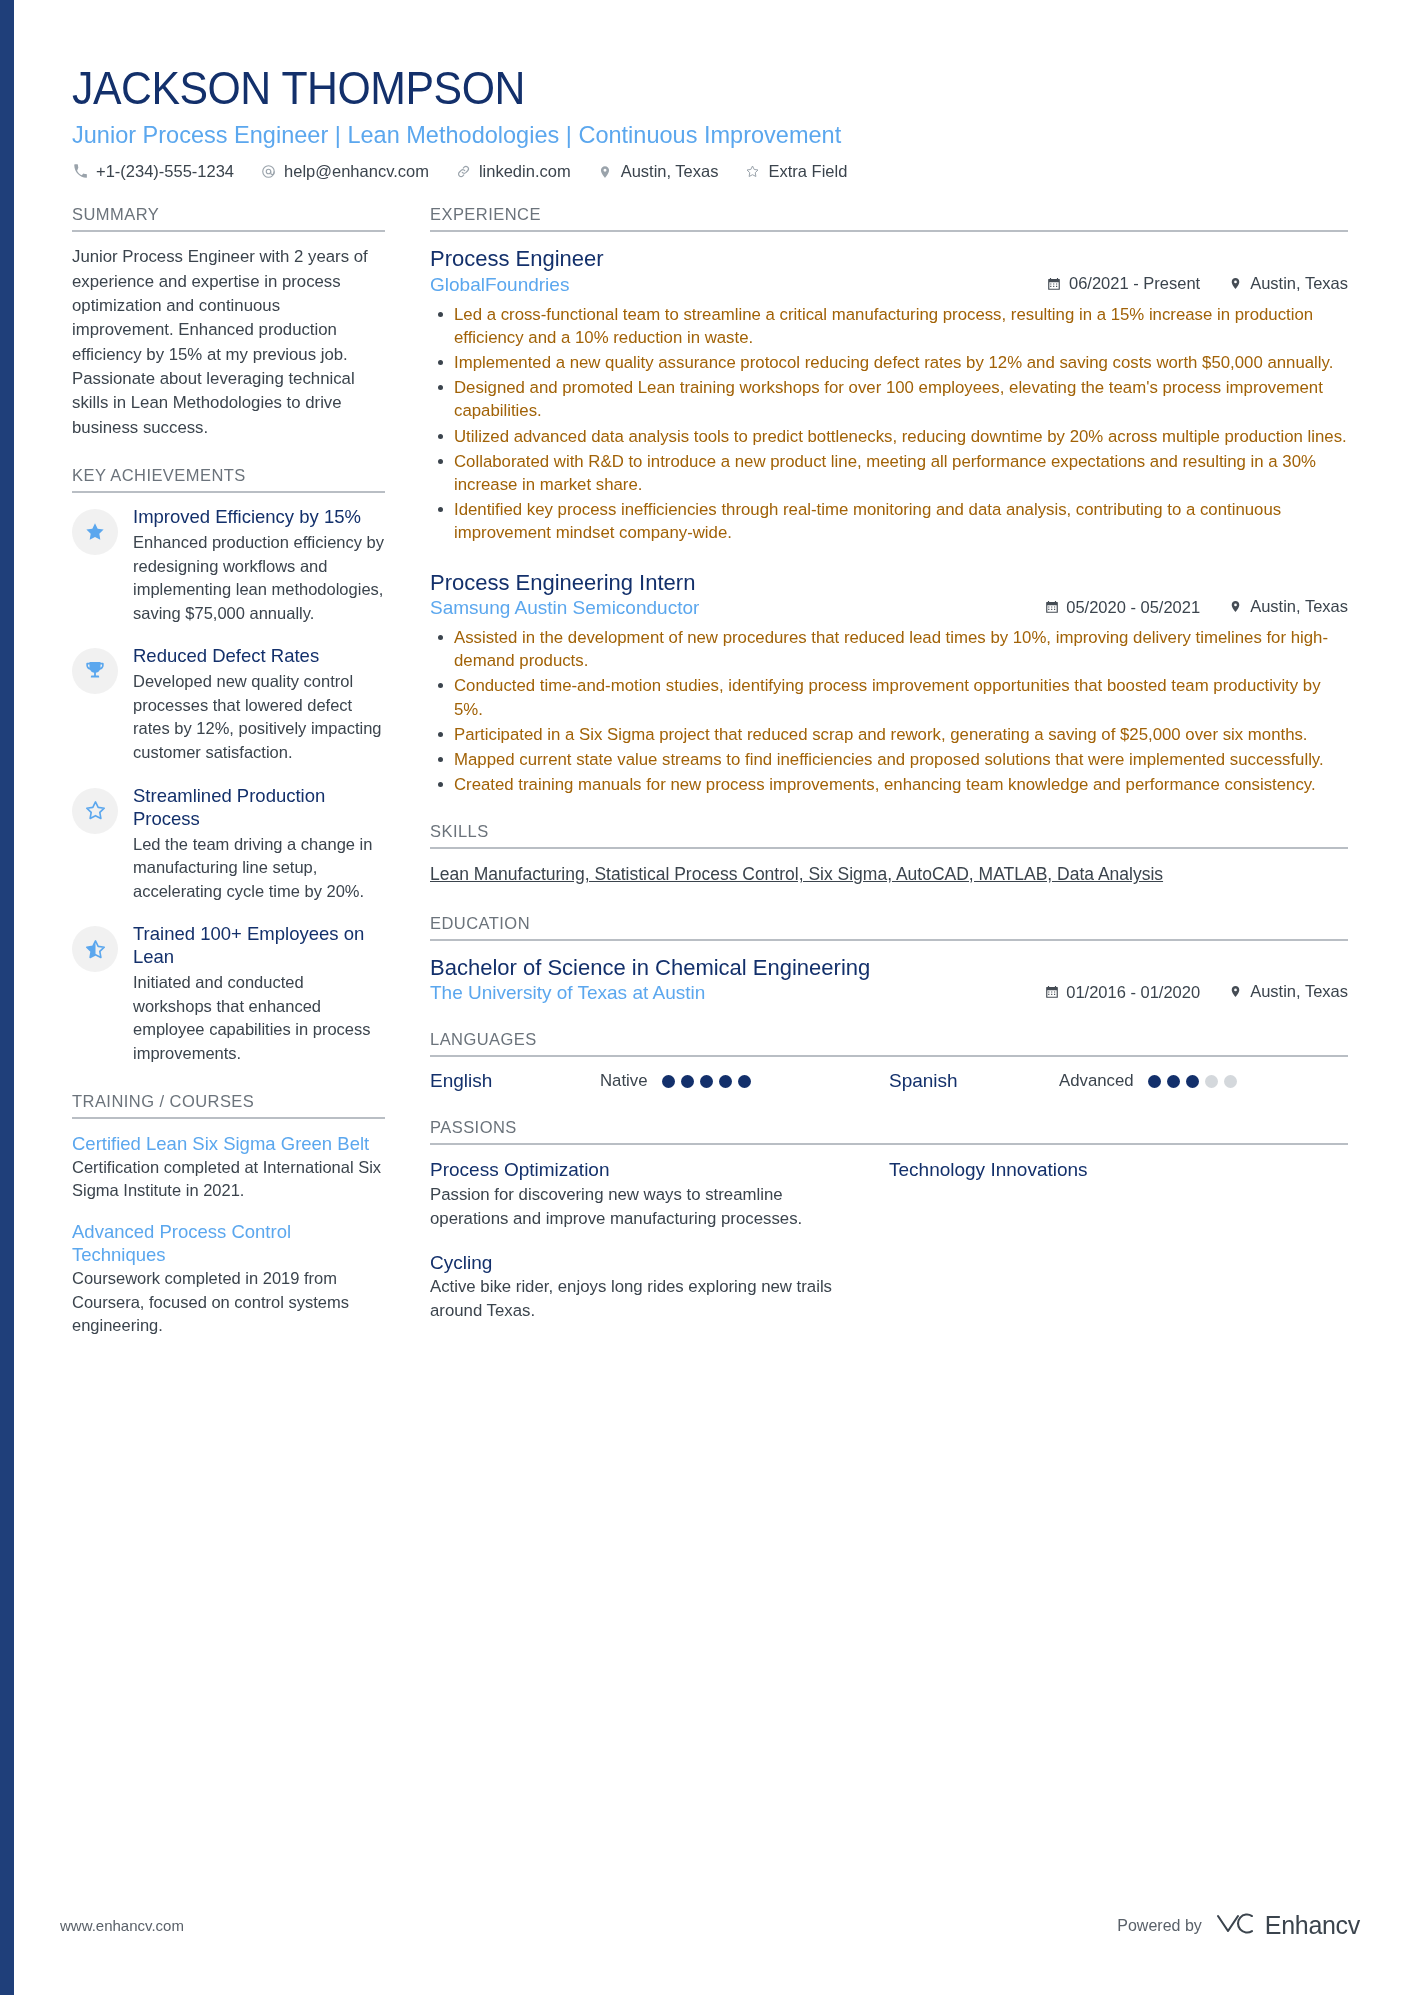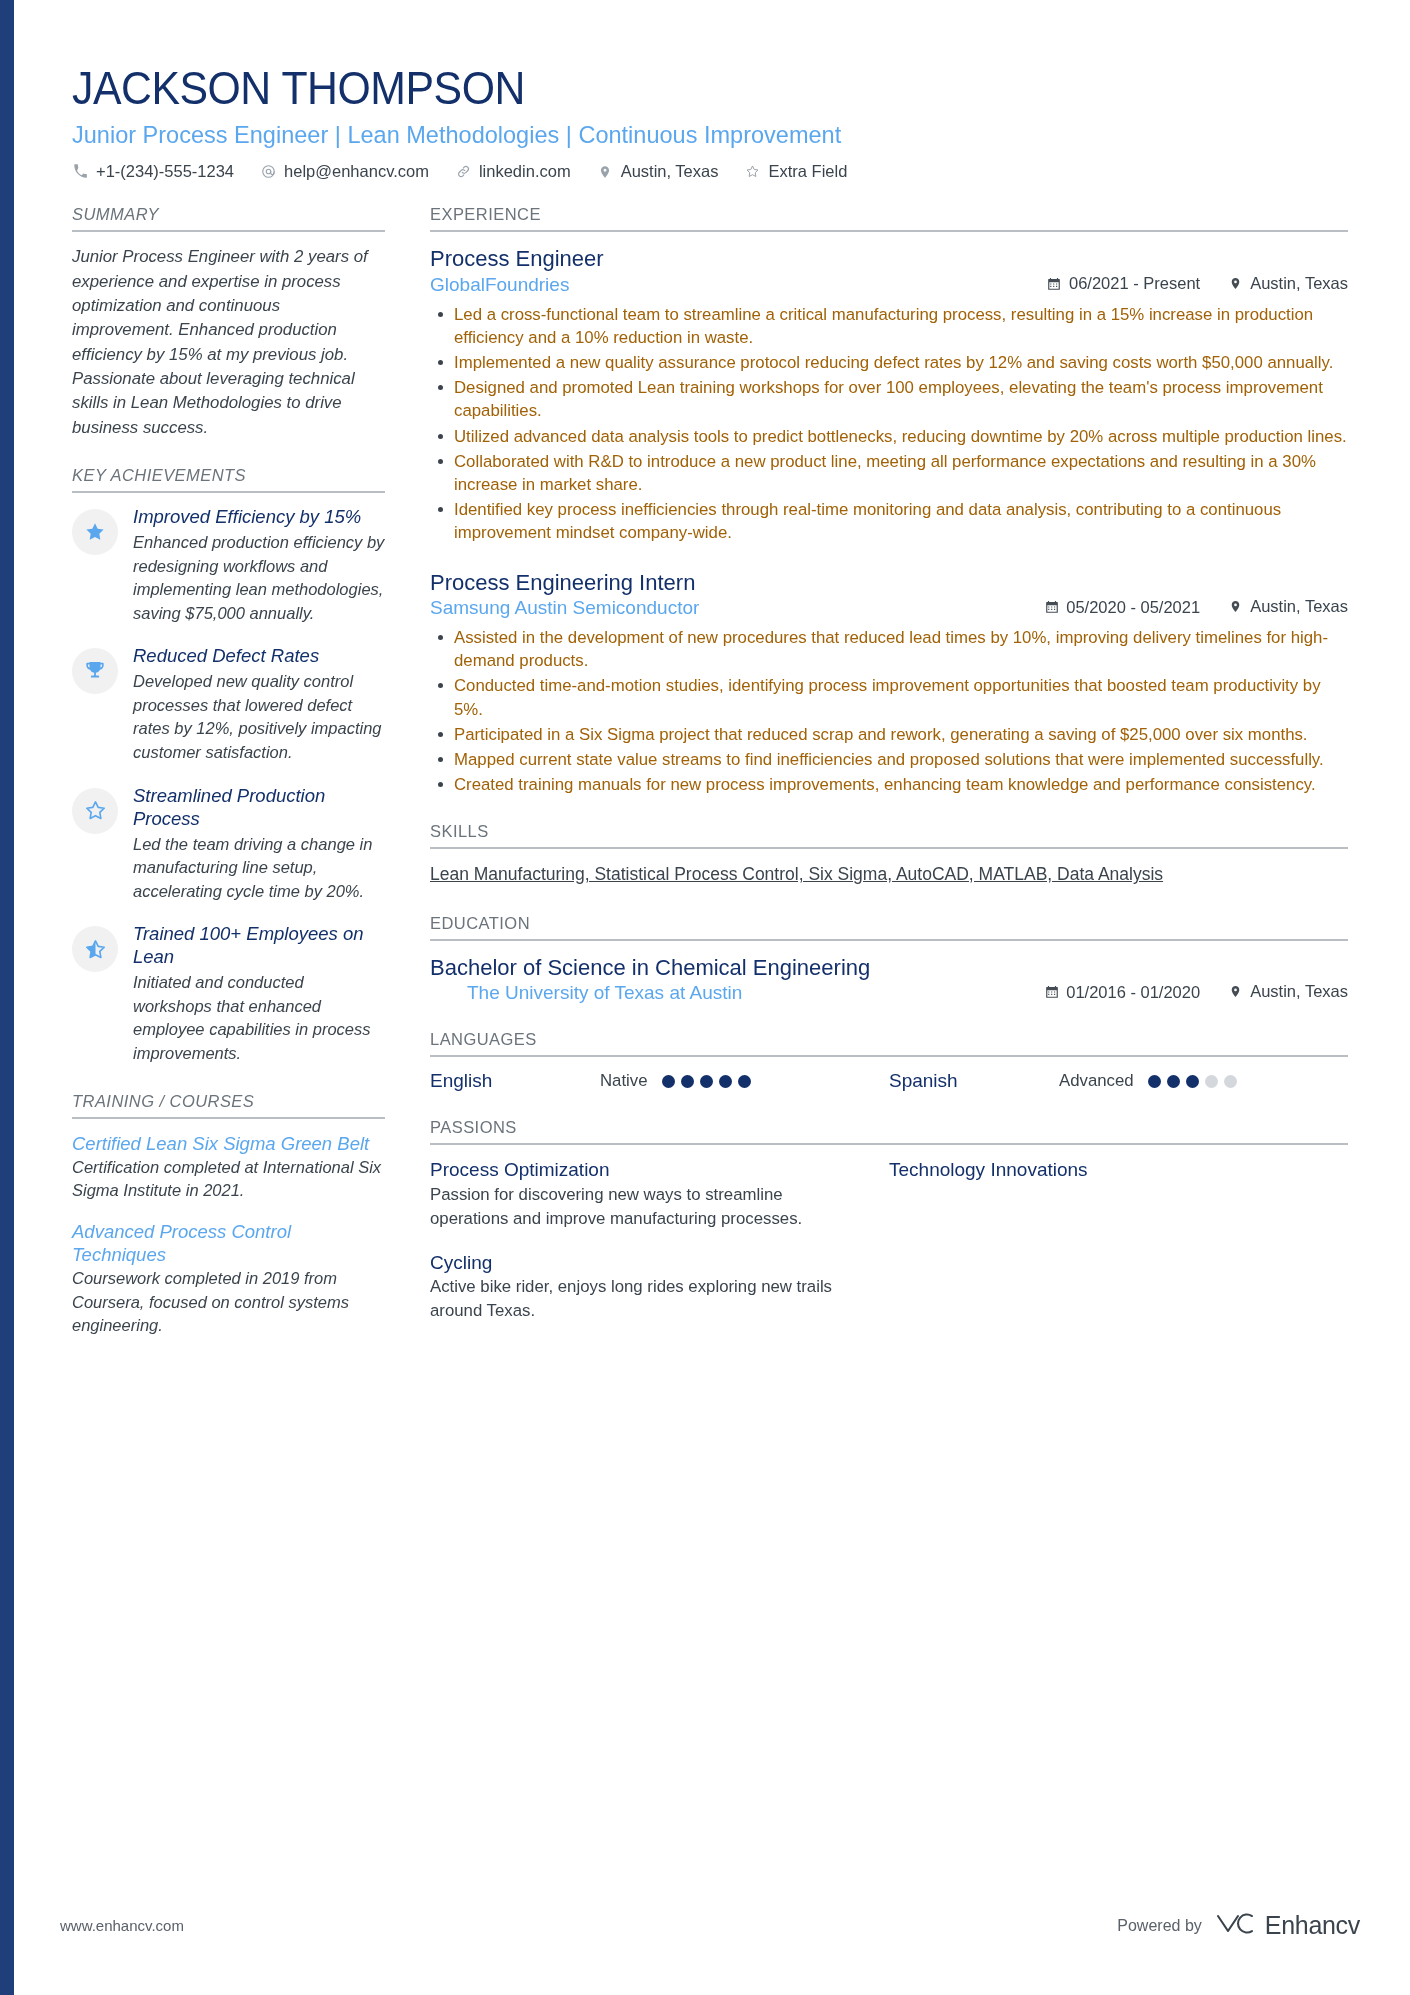--- a/index.html
+++ b/index.html
@@ -70,21 +70,21 @@
     color: #9aa3ab;
   }
   .contact-item .ci-ico svg { display: block; }
 
   
   .cols {
     display: flex;
     margin-top: 24px;
     align-items: flex-start;
   }
-  .col-left { width: 313px; flex: 0 0 313px; font-style: italic; }
+  .col-left { width: 313px; flex: 0 0 313px; }
   .col-gap  { width: 45px; flex: 0 0 45px; }
   .col-right{ flex: 1 1 auto; }
 
   .sec-title {
     font-size: 16.5px;
     letter-spacing: 0.45px;
     color: #6b737b;
     text-transform: uppercase;
     padding-bottom: 6px;
     font-weight: 400;
@@ -209,21 +209,21 @@
     text-decoration: underline;
   }
 
   
   .edu-degree {
     font-size: 22px;
     color: #13306b;
     line-height: 1.25;
     margin-bottom: 1px;
   }
-  .edu-meta { display:flex; align-items: baseline; margin-left: 37px; }
+  .edu-meta { display:flex; align-items: baseline; }
   .edu-school {
     font-size: 19px;
     color: #5ba7ee;
     flex: 1 1 auto;
   }
 
   
   .lang-grid {
     display: flex;
     gap: 0;

